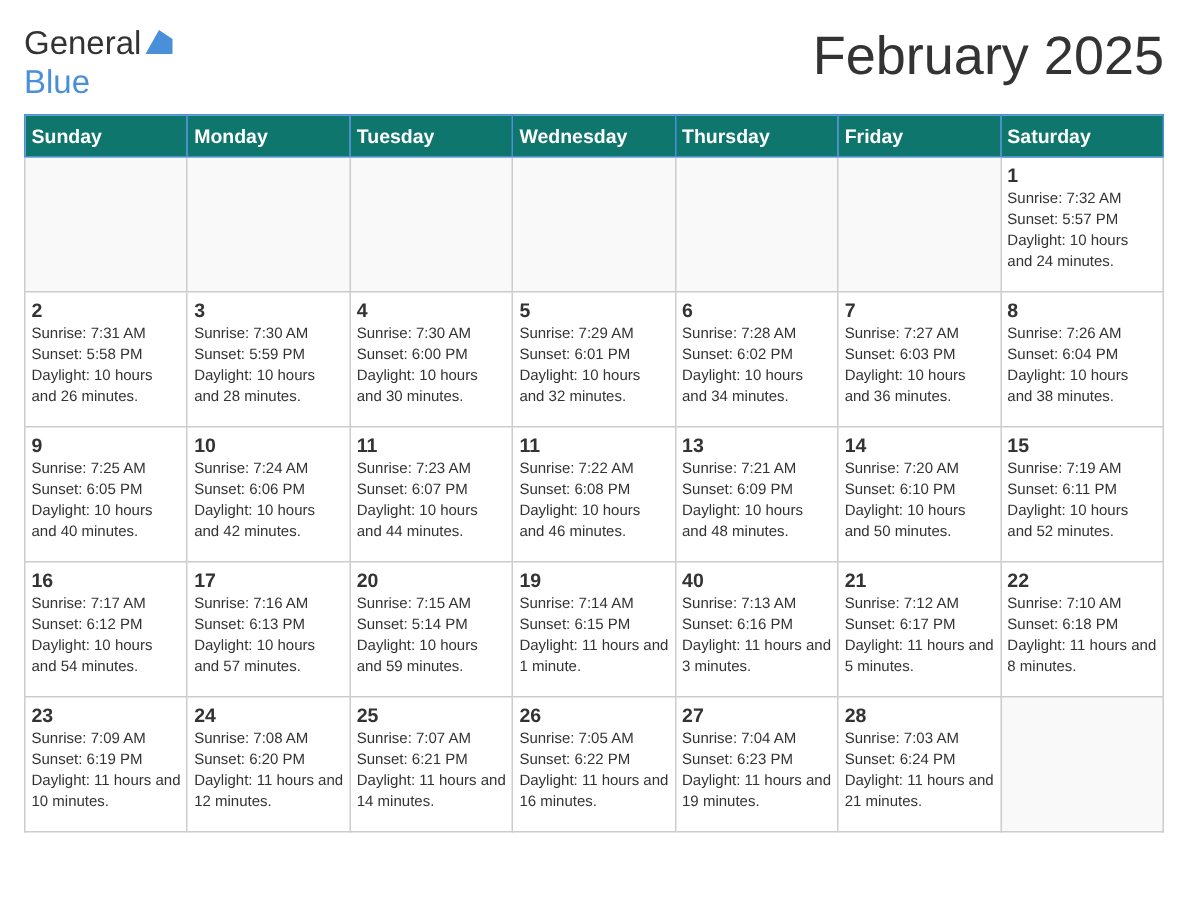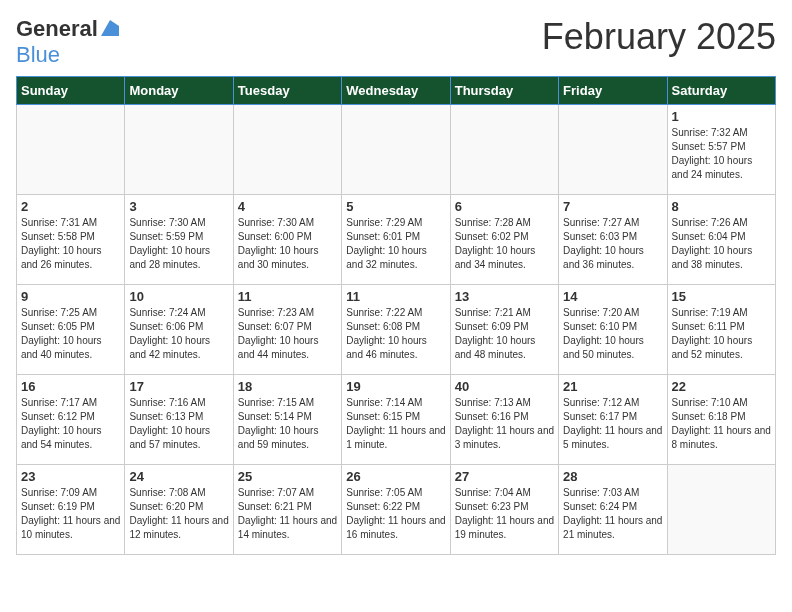--- a/index.html
+++ b/index.html
@@ -23,21 +23,21 @@
     }
     .title-block { text-align: center; }
     .calendar-title { font-size: 36px; color: #333; font-weight: normal; }
     .calendar-subtitle { font-size: 16px; color: #555; }
     table {
       width: 100%;
       border-collapse: collapse;
       font-size: 11px;
     }
     thead th {
-      background: #14532d;
+      background: #0f766e;
       color: #fff;
       padding: 6px 4px;
       text-align: left;
       font-size: 13px;
       font-weight: bold;
       border: 1px solid #4a90d9;
     }
     tbody td {
       border: 1px solid #ccc;
       vertical-align: top;
@@ -55,21 +55,21 @@
     .day-info {
       font-size: 10px;
       color: #333;
       line-height: 1.4;
     }
     .empty { background: #f9f9f9; }
     .logo-wrapper {
       display: flex;
       align-items: center;
     }
-    .logo-general { color: #333; font-size: 22px; font-weight: bold; }
+    .logo-general { color: #333; font-size: 22px; font-weight: normal; }
     .logo-blue-text { color: #4a90d9; font-size: 22px; font-weight: normal; }
   </style>
 </head>
 <body>
 
 <div class="header">
   <div class="logo">
     <div class="logo-wrapper">
       <span class="logo-general">General</span>
       <svg width="22" height="20" viewBox="0 0 22 20" style="margin-left:1px;margin-bottom:2px;">
@@ -205,21 +205,21 @@
 Sunset: 6:12 PM
 Daylight: 10 hours and 54 minutes.</div>
         </td>
         <td>
           <div class="day-num">17</div>
           <div class="day-info">Sunrise: 7:16 AM
 Sunset: 6:13 PM
 Daylight: 10 hours and 57 minutes.</div>
         </td>
         <td>
-          <div class="day-num">18</div>
+          <div class="day-num">20</div>
           <div class="day-info">Sunrise: 7:15 AM
 Sunset: 5:14 PM
 Daylight: 10 hours and 59 minutes.</div>
         </td>
         <td>
           <div class="day-num">19</div>
           <div class="day-info">Sunrise: 7:14 AM
 Sunset: 6:15 PM
 Daylight: 11 hours and 1 minute.</div>
         </td>

